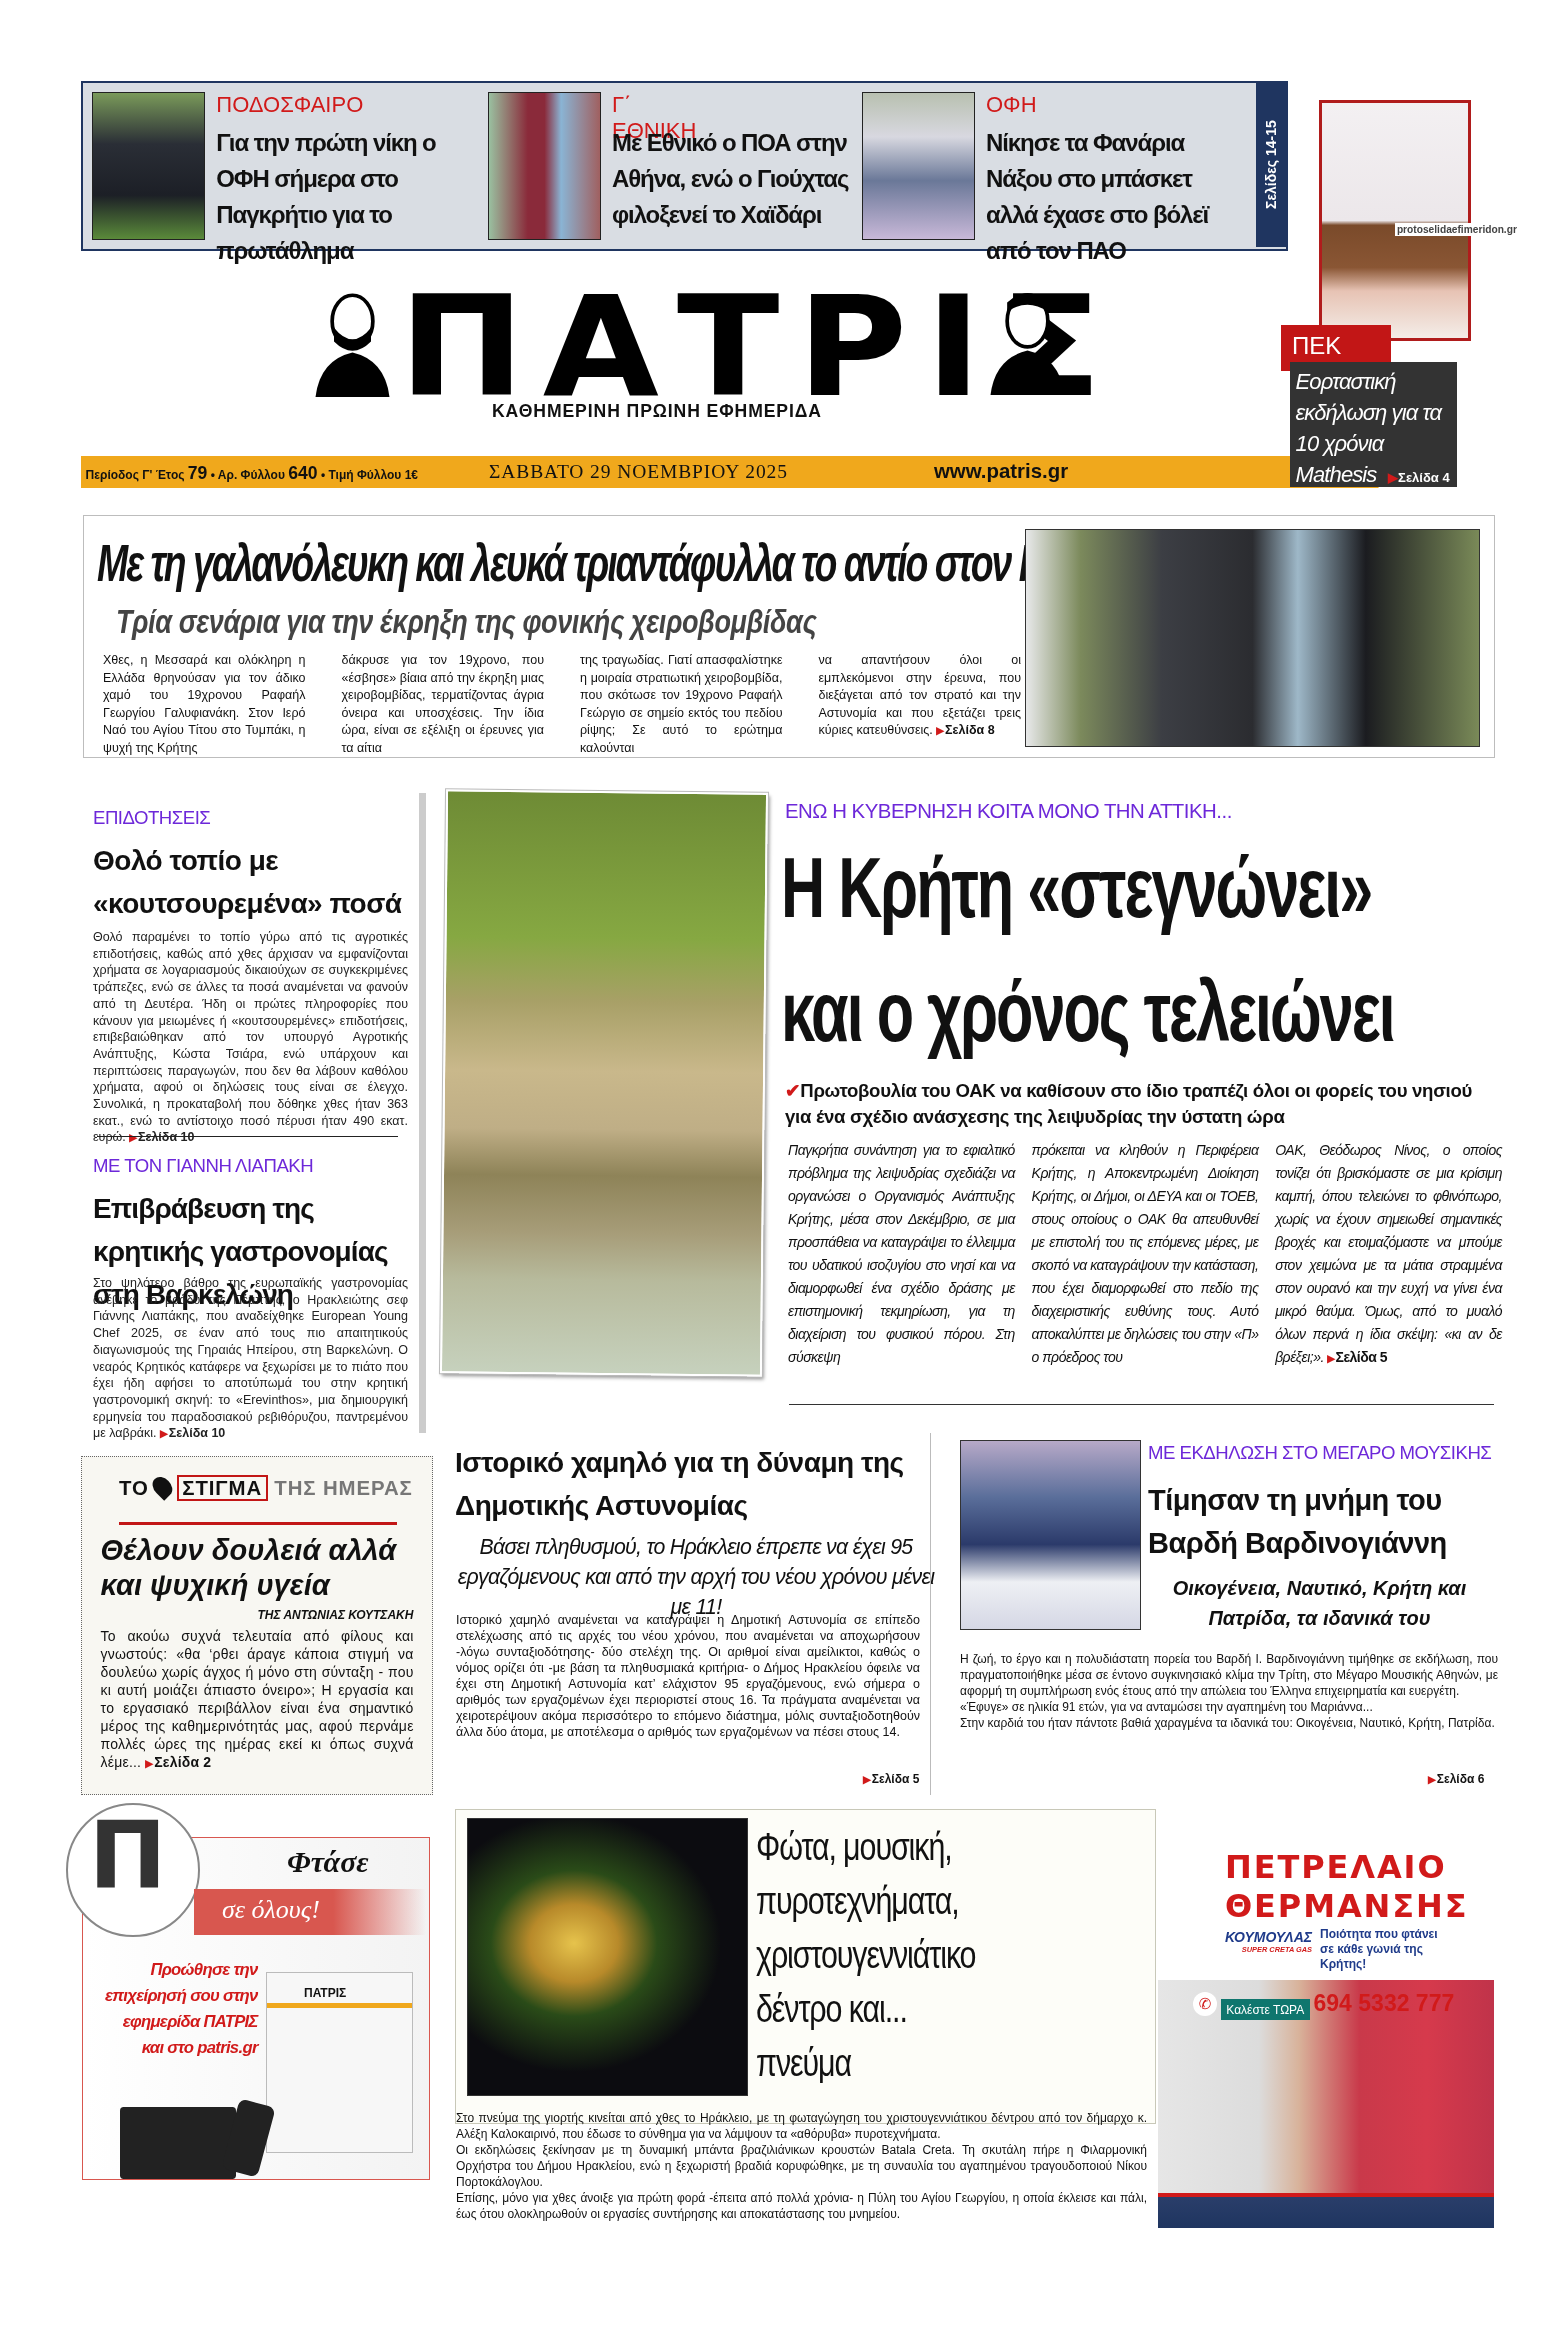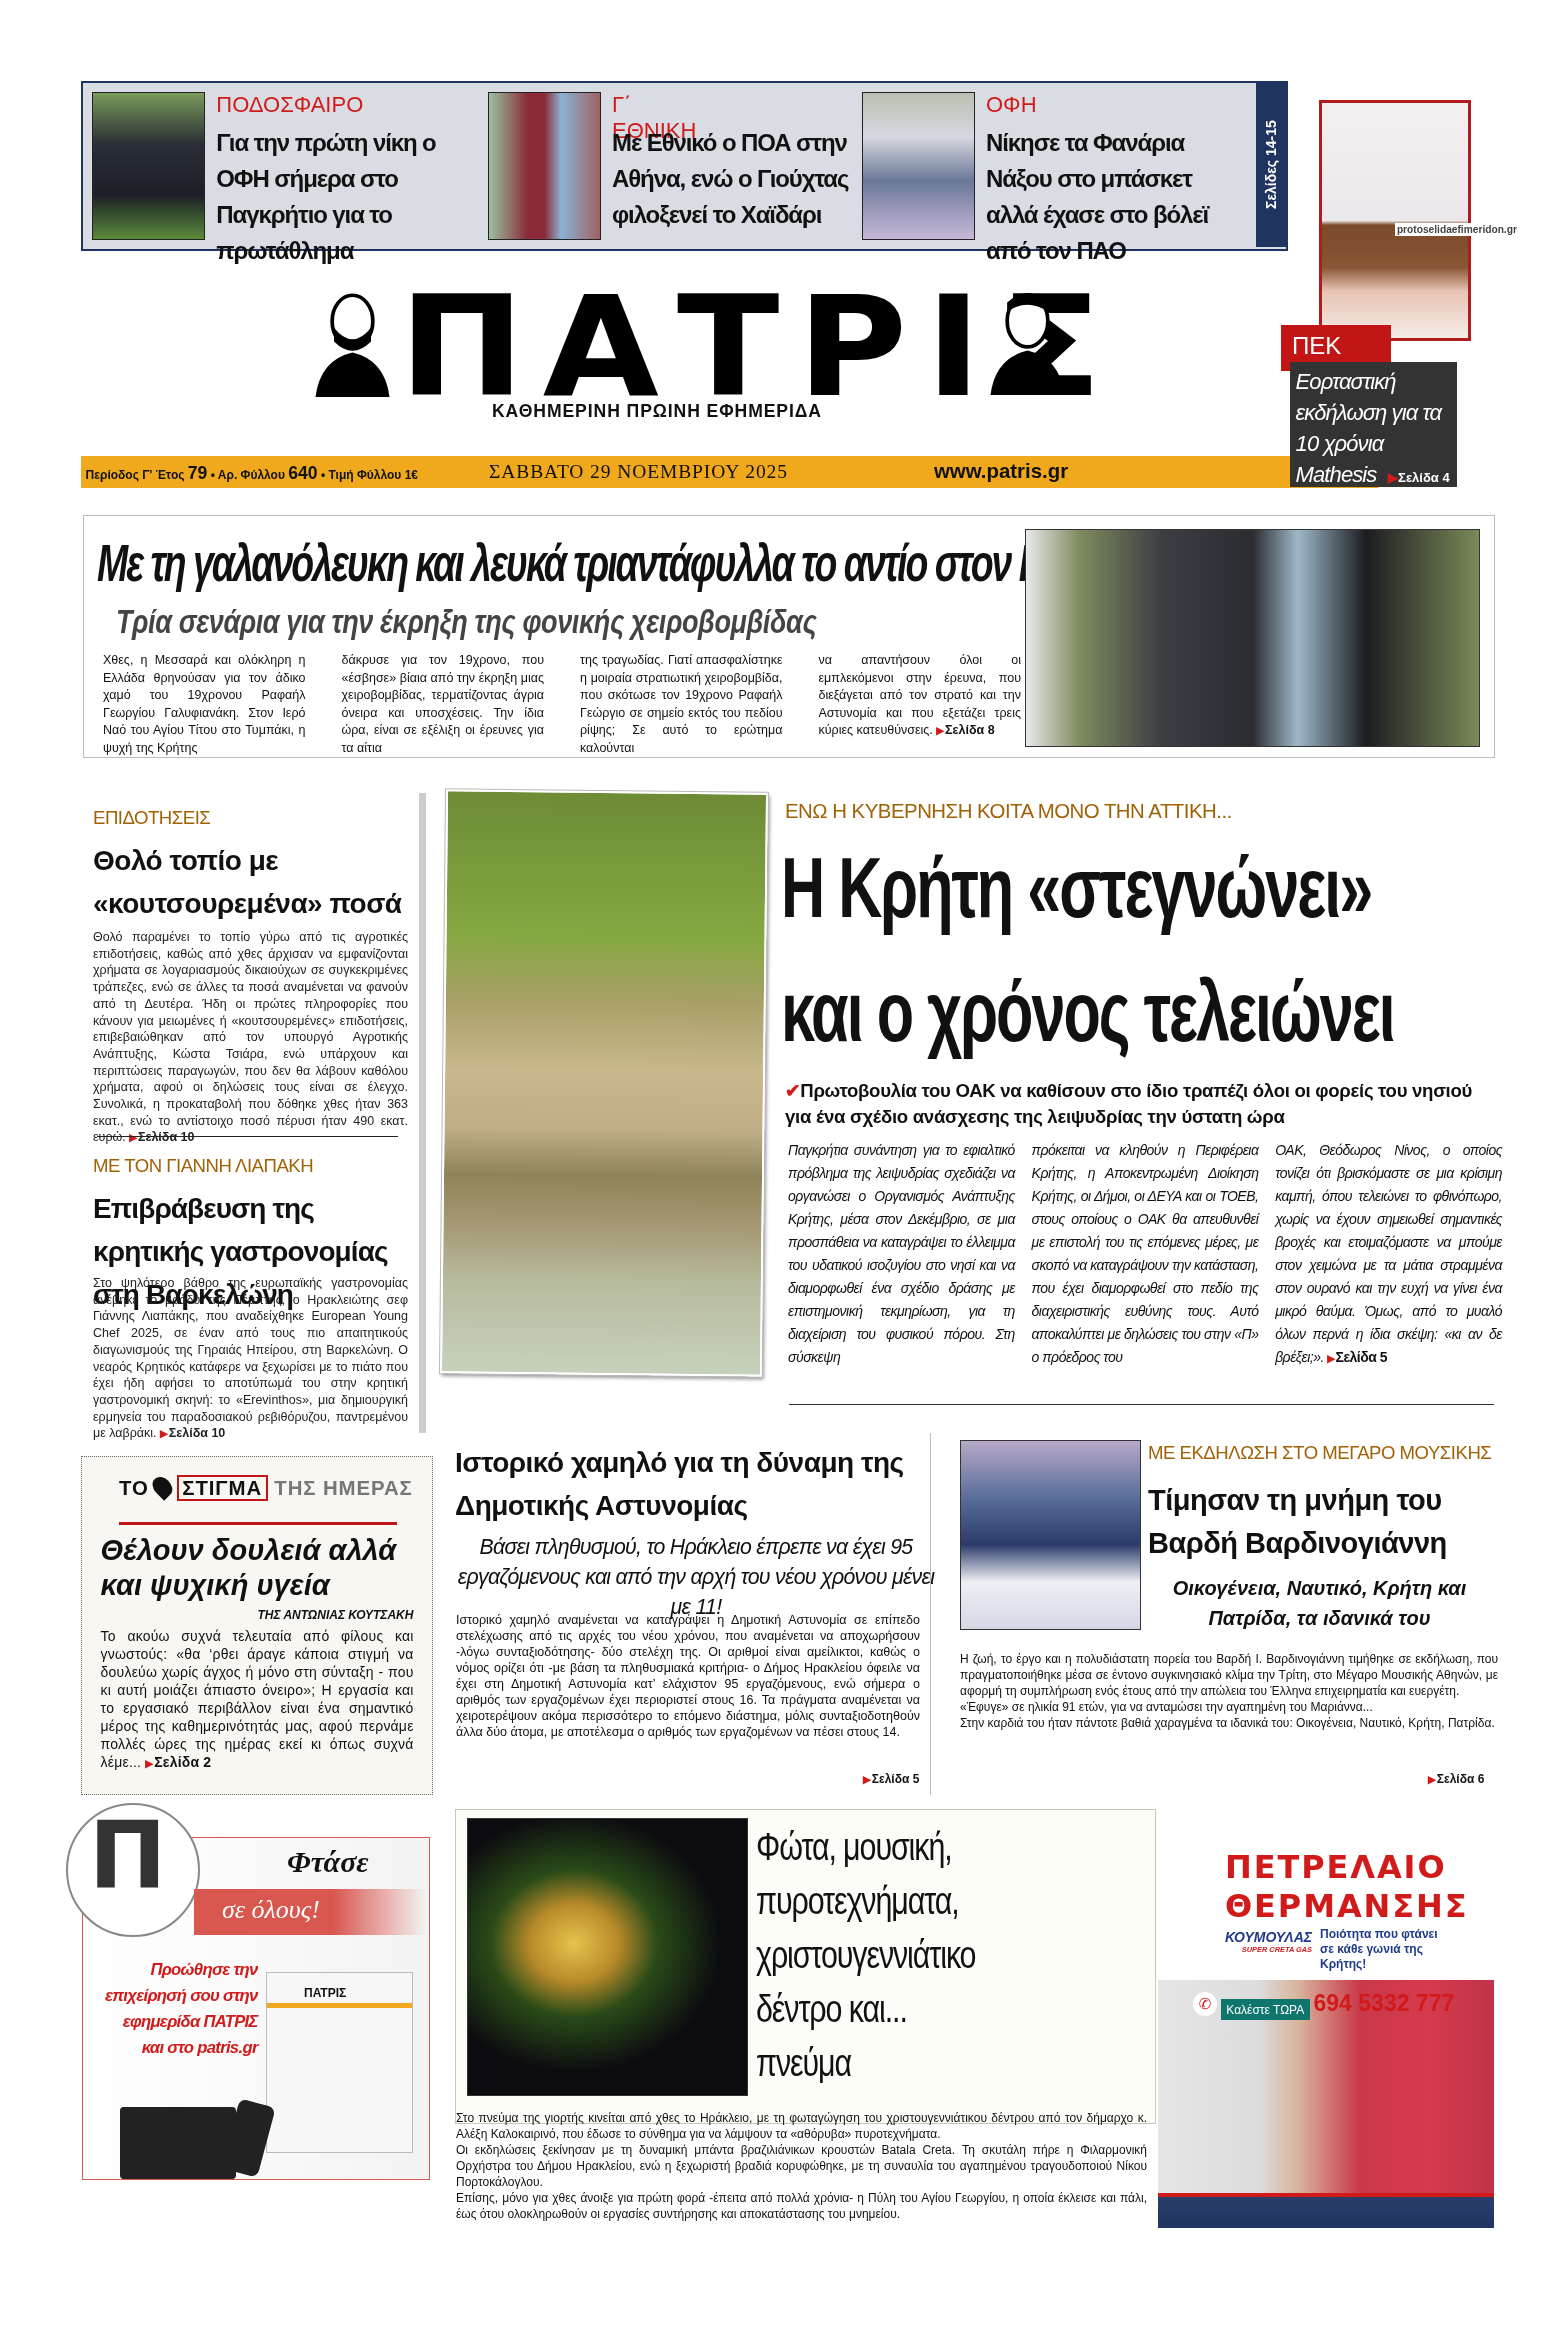--- a/index.html
+++ b/index.html
@@ -1,21 +1,21 @@
 <!DOCTYPE html>
 <html style="font-size:15px"><head>
 <meta charset="utf-8">
 <style>
   * { box-sizing: border-box; margin: 0; padding: 0; }
   html, body { width: 1567px; height: 2330px; background: #ffffff; overflow: hidden; }
   body { position: relative; font-family: "Liberation Sans", sans-serif; color: #111; }
   .abs { position: absolute; }
   .cond { font-family: "Liberation Sans Narrow", "Liberation Sans", sans-serif; transform-origin: left top; }
   .red { color: #d11a1a; }
-  .kicker { color: #a16207; font-family: "Liberation Sans", sans-serif; letter-spacing: -0.5px; }
+  .kicker { color: #6d28d9; font-family: "Liberation Sans", sans-serif; letter-spacing: -0.5px; }
   .body-text { font-size: 12.5px; line-height: 16.7px; text-align: justify; color: #222; }
   .page-ref { font-weight: bold; white-space: nowrap; }
   .page-ref .tri { color: #d11a1a; font-size: 10.2px; margin-right: 0.9px; }
   .photo { overflow: hidden; border: 0.9px solid #333; }
 
   
   #teaser-bar { left: 81px; top: 81px; width: 1207px; height: 170px; background: #d9dde3; border: 2.8px solid #1f3560; }
   .teaser { position: absolute; top: 9.3px; height: 148px; }
   .teaser .thumb { position: absolute; left: 0; top: 0; width: 113px; height: 148px; border: 0.9px solid #222; }
   .teaser .k { position: absolute; left: 124px; top: 0px; font-size: 22px; color: #d11a1a; }

